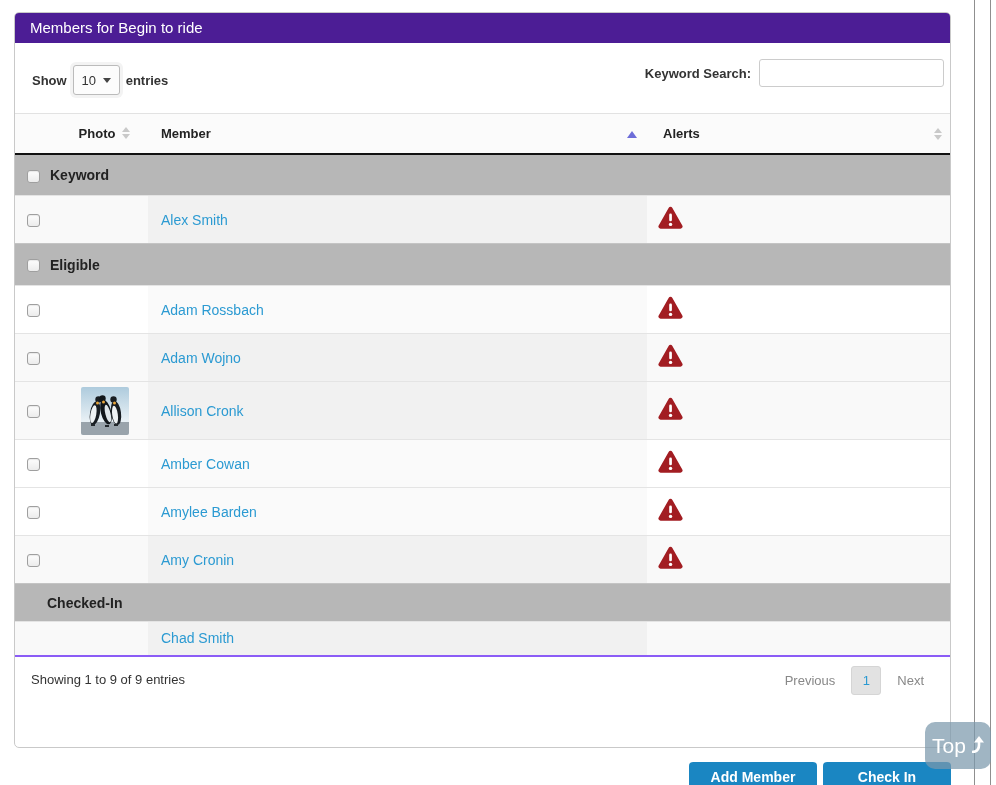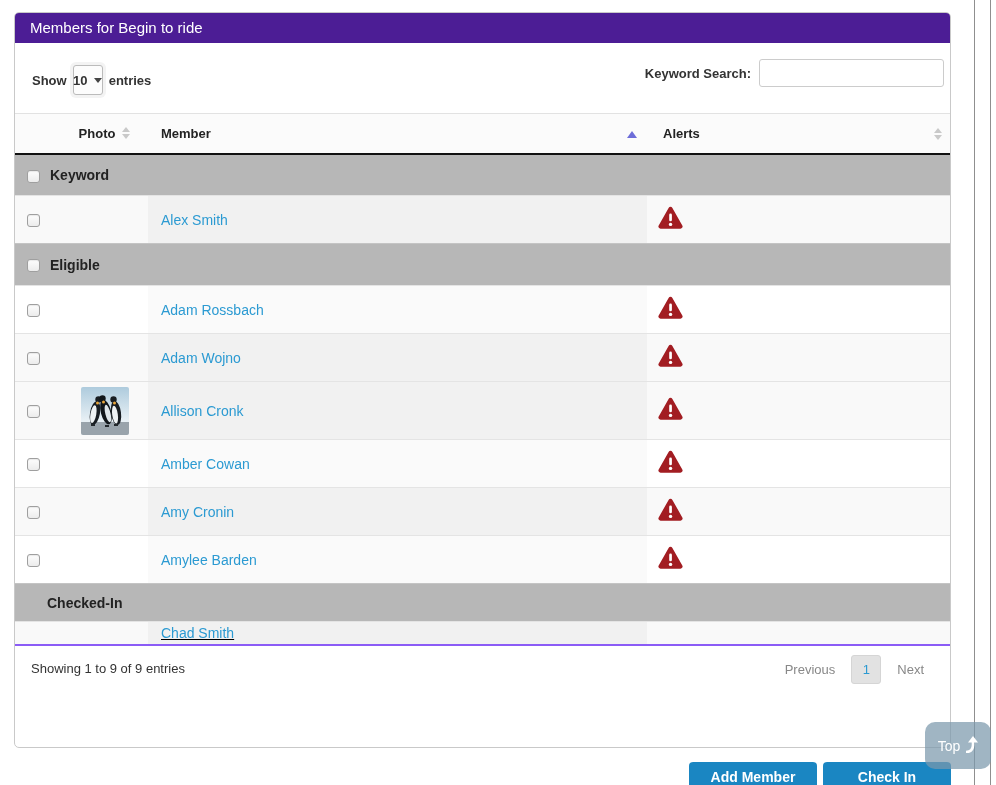--- a/index.html
+++ b/index.html
@@ -14,23 +14,23 @@
            background:#fff; border:1px solid #c9c9c9; border-radius:5px; z-index:2; }
 
   .titlebar { height:30px; background:#4c1d95; border-radius:4px 4px 0 0;
               color:#fff; font-size:15px; line-height:30px; padding-left:15px; }
 
   
   .controls { position:relative; height:70px; }
   .ctl-left { position:absolute; left:17px; top:22px; display:flex; align-items:center; }
   .ctl-label { font-size:13px; font-weight:bold; color:#333; }
   .len-select { display:inline-flex; align-items:center; justify-content:center; gap:7px;
-                width:30px; height:30px; margin:0 6px; background:#fcfcfc;
+                width:47px; height:30px; margin:0 6px; background:#fcfcfc;
                 border:1px solid #bbb; border-radius:3px; box-shadow:0 0 0 3px #f3f3f3;
-                font-size:13px; font-weight:bold; color:#333; cursor:pointer; }
+                font-size:13px; font-weight:normal; color:#333; cursor:pointer; }
   .caret-down { width:0; height:0; border-left:4px solid transparent; border-right:4px solid transparent;
                 border-top:5px solid #444; }
   .ctl-right { position:absolute; right:6px; top:16px; display:flex; align-items:center; }
   .search-input { width:185px; height:28px; margin-left:8px; border:1px solid #ccc; border-radius:3px;
                   font-size:13px; padding:0 6px; color:#333; outline:none; }
 
   
   table { width:100%; border-collapse:collapse; table-layout:fixed; border-bottom:2px solid #8b5cf6; }
   thead th { height:40px; background:#fbfbfb; border-top:1px solid #e2e2e2; border-bottom:2px solid #111;
              font-size:13px; font-weight:bold; color:#222; text-align:left; position:relative; cursor:pointer; }
@@ -47,21 +47,21 @@
   .arrs-right { position:absolute; right:8px; top:14px; }
   th.th-member { padding-left:13px; }
   th.th-alerts { padding-left:16px; }
 
   tbody td { border-top:1px solid #e4e4e4; vertical-align:middle; font-size:14px; }
   tr.group-row td { background:#b7b7b7; border-top:1px solid #c4c4c4; height:42px;
                     font-weight:bold; color:#222; padding-left:12px; }
   tr.group-row.short td { height:38px; }
   tr.member-row td { height:48px; }
   tr.member-row.tall td { height:58px; }
-  tr.member-row.shortrow td { height:23px;text-decoration:underline; }
+  tr.member-row.shortrow td { height:34px; }
   tr.member-row.odd td { background:#f9f9f9; }
   tr.member-row.odd td.c-member { background:#f1f1f1; }
   tr.member-row.even td { background:#ffffff; }
   tr.member-row.even td.c-member { background:#fafafa; }
   td.c-check { padding-left:12px; }
   td.c-photo { text-align:center; }
   td.c-member { padding-left:13px; }
   td.c-alerts { padding-left:10px; }
 
   .cb { display:inline-block; width:13px; height:13px; border:1px solid #9f9f9f; border-radius:3px;
@@ -84,21 +84,21 @@
 
   
   .actions { position:absolute; top:762px; right:45px; display:flex; gap:6px; z-index:3; }
   .btn { min-width:128px; height:30px; background:#1A86C2; color:#fff; border:none; border-radius:4px;
          font-family:"Liberation Sans", sans-serif; font-size:14px; font-weight:bold; cursor:pointer; }
 
   
   .top-btn { position:absolute; left:925px; top:722px; width:66px; height:47px; z-index:4;
              background:rgba(124,152,172,0.72); border-radius:10px; color:#fff;
              display:flex; align-items:center; justify-content:center; gap:4px;
-             font-size:14px; cursor:pointer; }
+             font-size:21px; cursor:pointer; }
 </style>
 </head>
 <body>
 
 <div class="page">
   <div class="vline a"></div>
   <div class="vline b"></div>
 
   <div class="panel">
     <div class="titlebar">Members for Begin to ride</div>
@@ -230,34 +230,34 @@
           <tr class="member-row even">
             <td class="c-check"><span class="cb"></span></td>
             <td class="c-photo"></td>
             <td class="c-member"><a class="member-link">Amber Cowan</a></td>
             <td class="c-alerts"><span class="alert-icon"><svg width="27" height="24" viewBox="0 0 27 24">
                   <path d="M11.6 1.9 a2.2 2.2 0 0 1 3.8 0 l9.9 17.5 a2.2 2.2 0 0 1 -1.9 3.3 H3.6 a2.2 2.2 0 0 1 -1.9 -3.3 Z" fill="#A21D22"></path>
                   <rect x="12.2" y="7.6" width="2.7" height="7.6" rx="1.3" fill="#fff"></rect>
                   <circle cx="13.55" cy="18.4" r="1.7" fill="#fff"></circle>
                 </svg></span></td>
           </tr>
+          <tr class="member-row even">
+            <td class="c-check"><span class="cb"></span></td>
+            <td class="c-photo"></td>
+            <td class="c-member"><a class="member-link">Amylee Barden</a></td>
+            <td class="c-alerts"><span class="alert-icon"><svg width="27" height="24" viewBox="0 0 27 24">
+                  <path d="M11.6 1.9 a2.2 2.2 0 0 1 3.8 0 l9.9 17.5 a2.2 2.2 0 0 1 -1.9 3.3 H3.6 a2.2 2.2 0 0 1 -1.9 -3.3 Z" fill="#A21D22"></path>
+                  <rect x="12.2" y="7.6" width="2.7" height="7.6" rx="1.3" fill="#fff"></rect>
+                  <circle cx="13.55" cy="18.4" r="1.7" fill="#fff"></circle>
+                </svg></span></td>
+          </tr>
           <tr class="member-row odd">
             <td class="c-check"><span class="cb"></span></td>
             <td class="c-photo"></td>
             <td class="c-member"><a class="member-link">Amy Cronin</a></td>
-            <td class="c-alerts"><span class="alert-icon"><svg width="27" height="24" viewBox="0 0 27 24">
-                  <path d="M11.6 1.9 a2.2 2.2 0 0 1 3.8 0 l9.9 17.5 a2.2 2.2 0 0 1 -1.9 3.3 H3.6 a2.2 2.2 0 0 1 -1.9 -3.3 Z" fill="#A21D22"></path>
-                  <rect x="12.2" y="7.6" width="2.7" height="7.6" rx="1.3" fill="#fff"></rect>
-                  <circle cx="13.55" cy="18.4" r="1.7" fill="#fff"></circle>
-                </svg></span></td>
-          </tr>
-          <tr class="member-row even">
-            <td class="c-check"><span class="cb"></span></td>
-            <td class="c-photo"></td>
-            <td class="c-member"><a class="member-link">Amylee Barden</a></td>
             <td class="c-alerts"><span class="alert-icon"><svg width="27" height="24" viewBox="0 0 27 24">
                   <path d="M11.6 1.9 a2.2 2.2 0 0 1 3.8 0 l9.9 17.5 a2.2 2.2 0 0 1 -1.9 3.3 H3.6 a2.2 2.2 0 0 1 -1.9 -3.3 Z" fill="#A21D22"></path>
                   <rect x="12.2" y="7.6" width="2.7" height="7.6" rx="1.3" fill="#fff"></rect>
                   <circle cx="13.55" cy="18.4" r="1.7" fill="#fff"></circle>
                 </svg></span></td>
           </tr>
           <tr class="group-row short">
             <td colspan="4"><span class="group-label noCb">Checked-In</span></td>
           </tr>
           <tr class="member-row odd shortrow">

